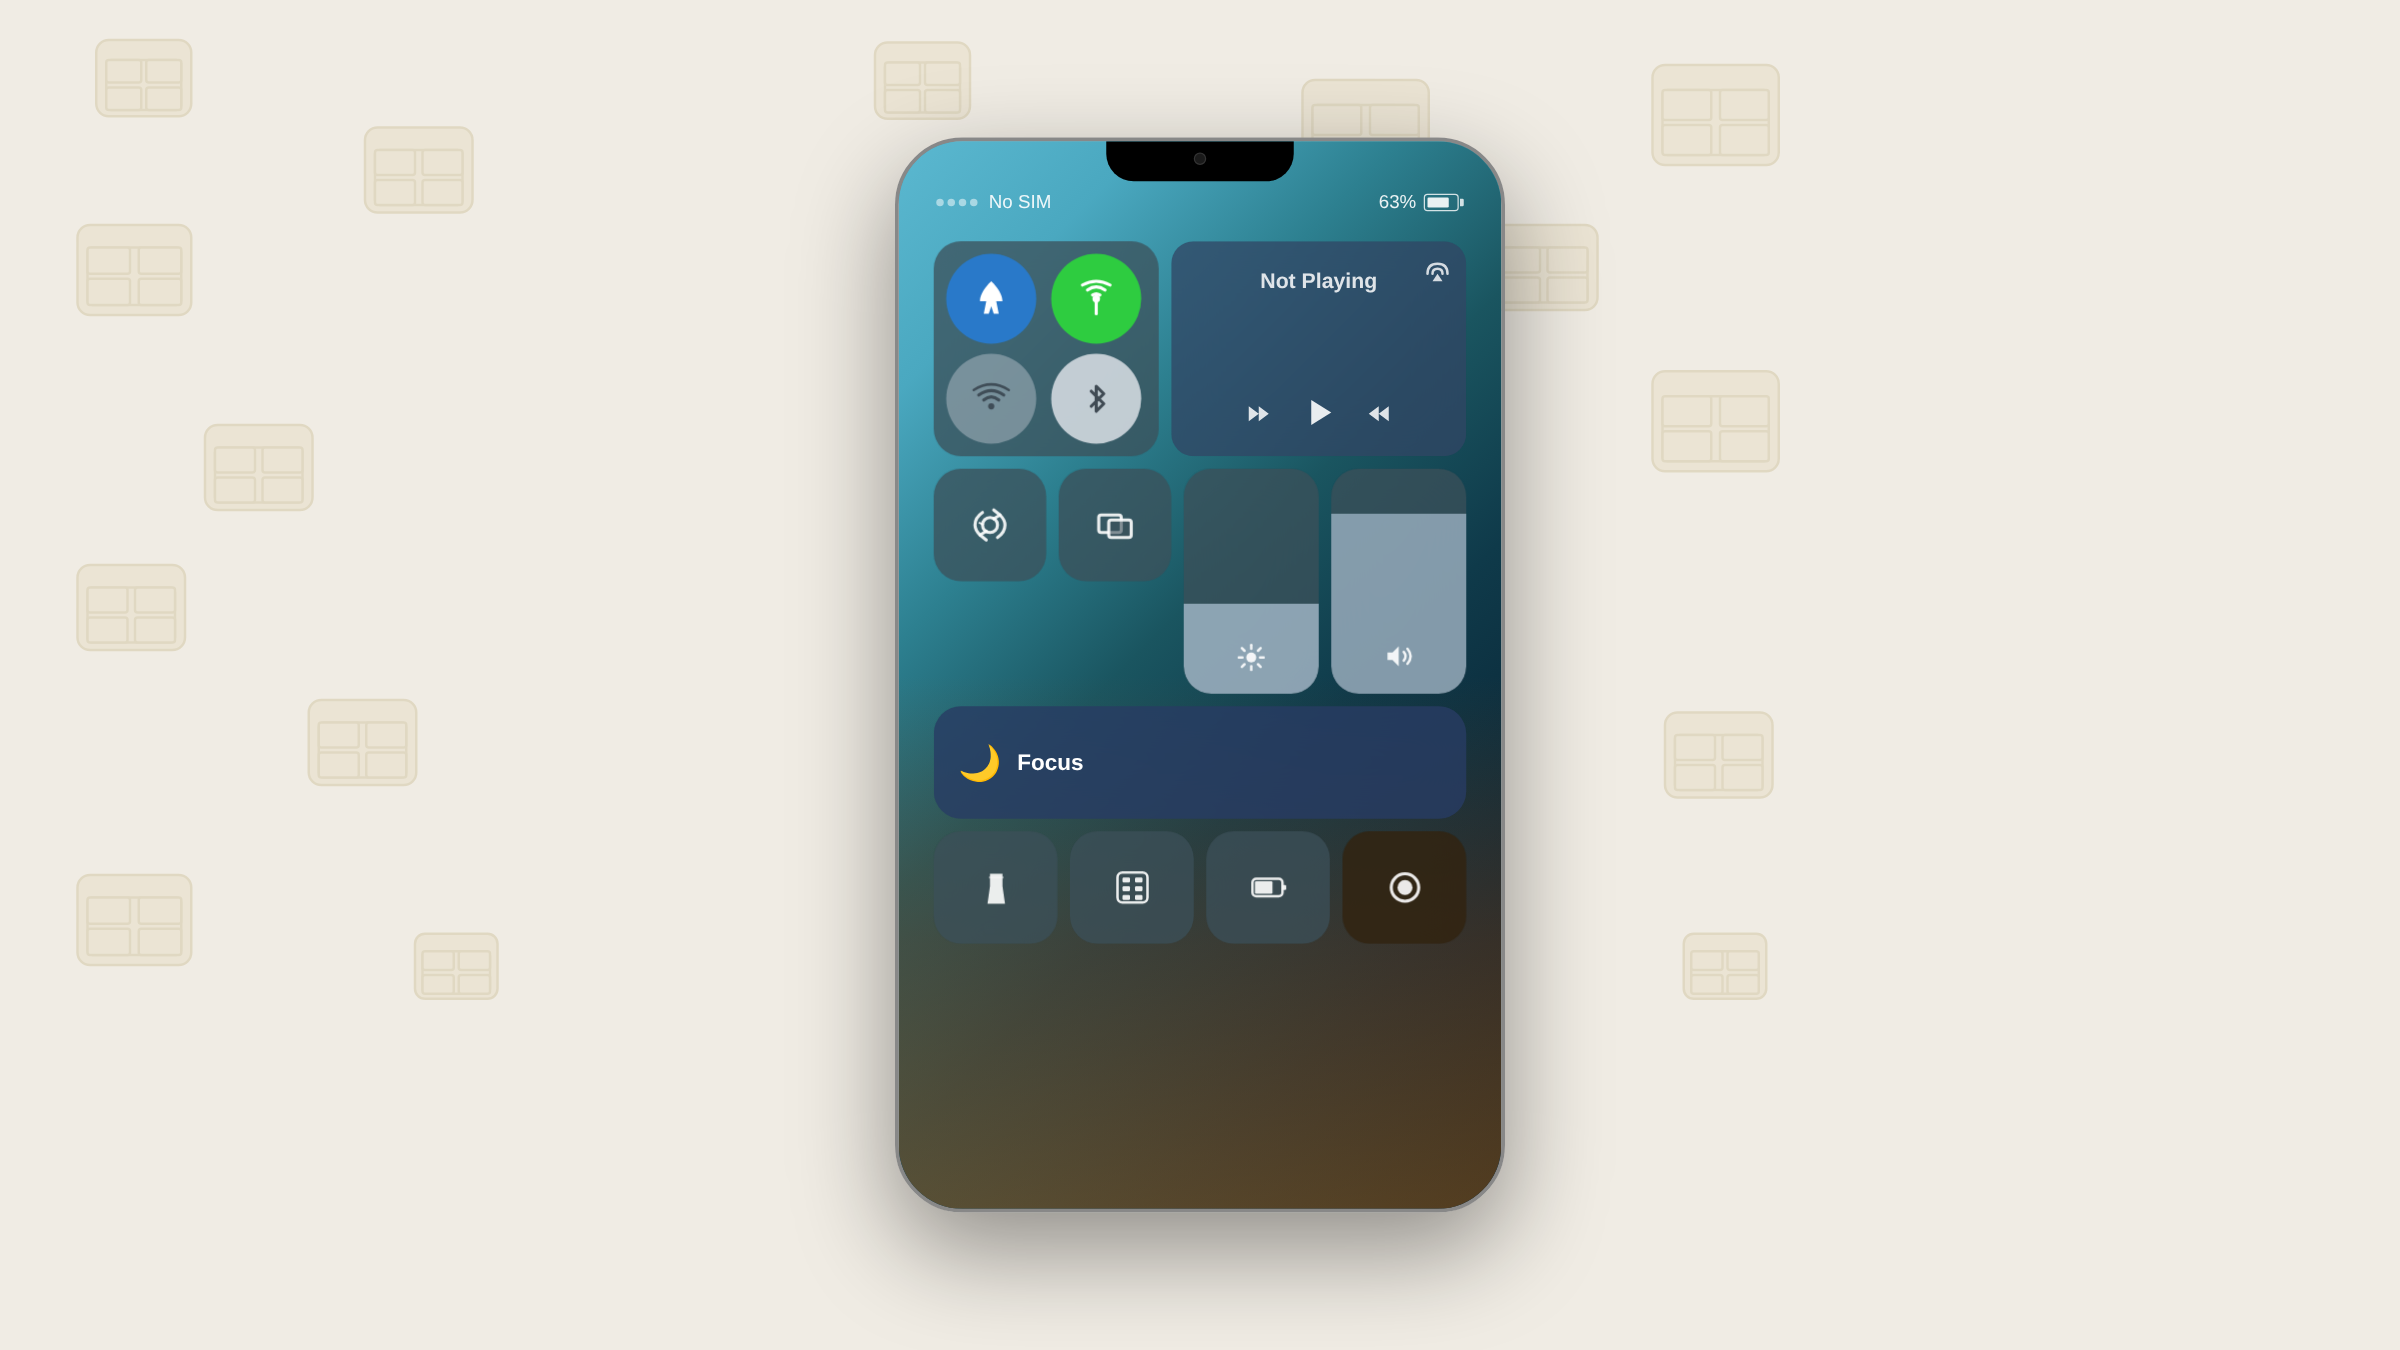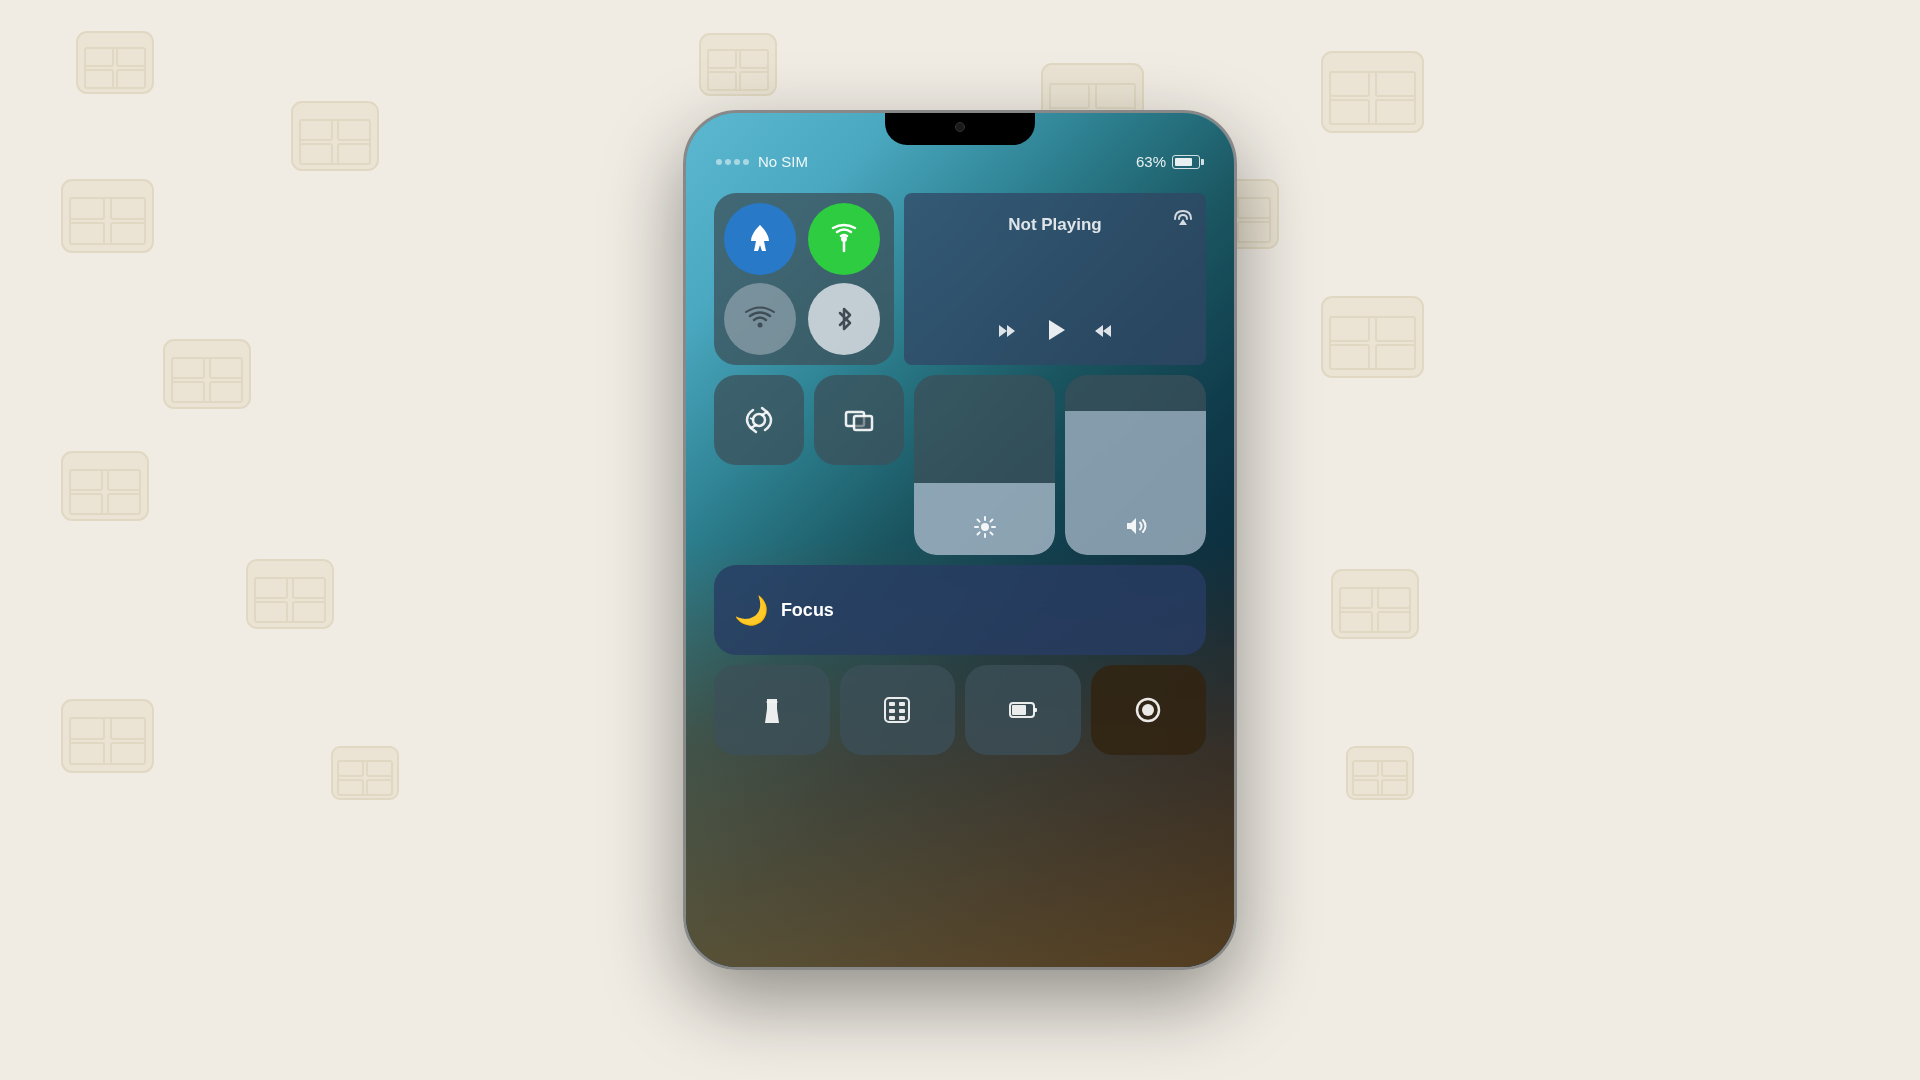--- a/index.html
+++ b/index.html
@@ -28,21 +28,21 @@
       stroke-width: 2;
     }
 
     
     .phone-wrapper {
       position: relative;
       z-index: 10;
     }
 
     .phone {
-      width: 554px;
+      width: 488px;
       height: 860px;
       background: linear-gradient(160deg, #4a9eb5 0%, #3a8fa0 20%, #2d7a8a 40%, #1a5c6e 60%, #0f3d4f 80%, #0a2a3a 100%);
       border-radius: 54px;
       border: 3px solid #888;
       position: relative;
       overflow: hidden;
       box-shadow: 0 30px 80px rgba(0,0,0,0.4), inset 0 0 0 1px rgba(255,255,255,0.15);
     }
 
     
@@ -268,21 +268,21 @@
 
     .cc-btn-bluetooth {
       background: rgba(220,225,230,0.85);
     }
 
     
     .media-panel {
       flex: 1;
       background: rgba(50, 70, 100, 0.75);
       backdrop-filter: blur(20px);
-      border-radius: 8px;
+      border-radius: 18px;
       padding: 14px 16px;
       position: relative;
       display: flex;
       flex-direction: column;
       justify-content: space-between;
     }
 
     .airplay-icon {
       position: absolute;
       top: 12px;

